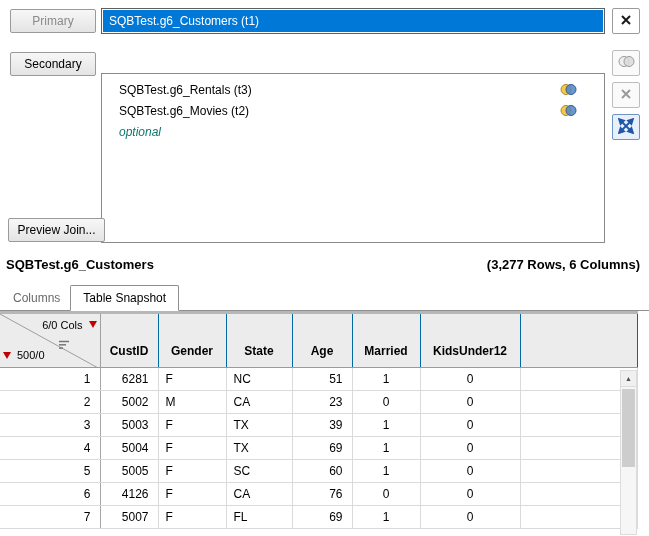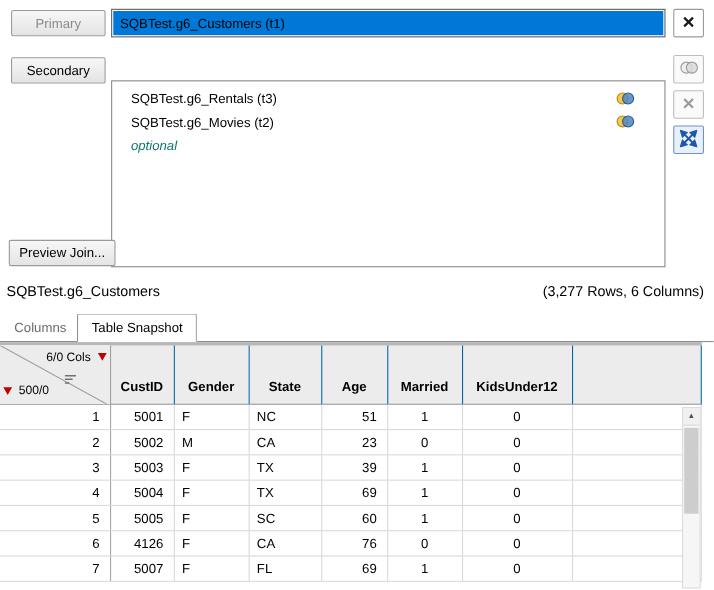--- a/index.html
+++ b/index.html
@@ -28,36 +28,36 @@
   .btn-remove-secondary { left:612px; top:82px; }
   .btn-edit-join        { left:612px; top:114px; }
 
   
   .primary-field {
     position:absolute; left:101px; top:8px; width:504px; height:26px;
     background:#fff; border:1px solid #5f5f5f;
   }
   .primary-selected {
     position:absolute; left:1px; top:1px; right:1px; bottom:1px;
-    background:#0078d7; color:#000000; display:flex; align-items:center; padding-left:6px;
+    background:#0078d7; color:#ffffff; display:flex; align-items:center; padding-left:6px;
   }
 
   
   .secondary-list {
     position:absolute; left:101px; top:45px; width:504px; height:170px;
     background:#fff; border:1px solid #8a8a8a; padding-top:5px;margin-top:28px;
   }
   .list-item { position:relative; height:21px; display:flex; align-items:center; padding-left:17px; }
   .list-item .venn { position:absolute; right:27px; top:4px; }
   .optional-item { height:21px; display:flex; align-items:center; padding-left:17px; color:#0f766e; font-style:italic; }
 
   
   .result-header {
     position:absolute; left:6px; right:9px; top:257px; display:flex; justify-content:space-between;
-    font-weight:normal; font-size:13px;
+    font-weight:bold; font-size:13px;
   }
 
   
   .tabs {
     position:absolute; left:0; right:0; top:284px; height:27px;
     display:flex; align-items:flex-end; padding-left:3px; border-bottom:1px solid #8f8f8f;
   }
   .tab-inactive { padding:0 10px 5px 10px; color:#6a6a6a; }
   .tab-active {
     height:26px; display:flex; align-items:center; padding:0 12px;
@@ -225,21 +225,21 @@
           <th>State</th>
           <th>Age</th>
           <th>Married</th>
           <th>KidsUnder12</th>
           <th></th>
         </tr>
       </thead>
       <tbody>
         <tr>
           <td class="rownum">1</td>
-          <td class="ar">5001</td>
+          <td class="ar">6281</td>
           <td class="al">F</td>
           <td class="al">NC</td>
           <td class="ar">51</td>
           <td class="ac">1</td>
           <td class="ac">0</td>
           <td></td>
         </tr>
         <tr>
           <td class="rownum">2</td>
           <td class="ar">5002</td>

